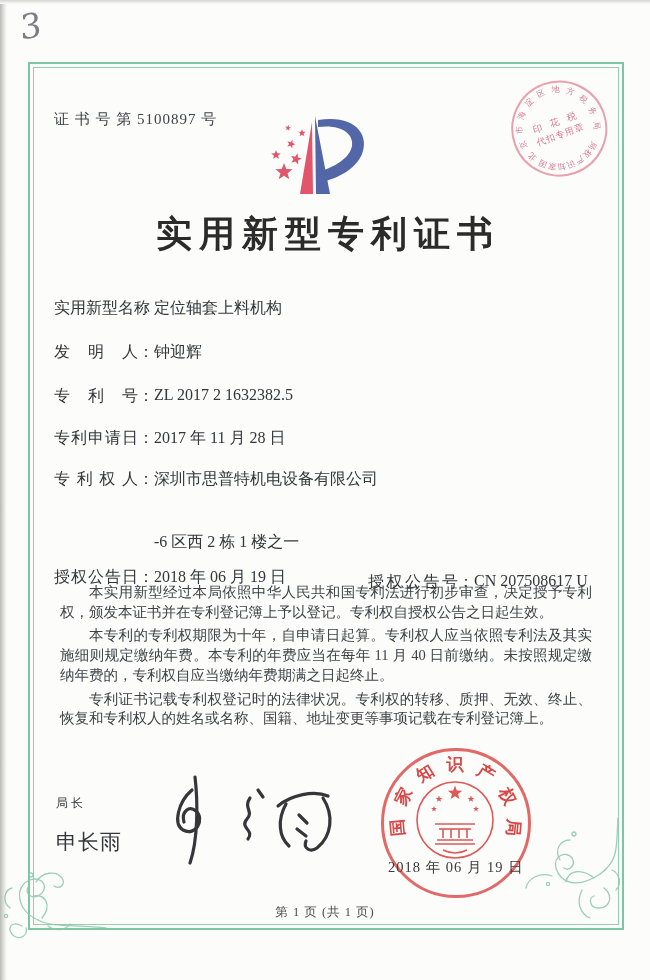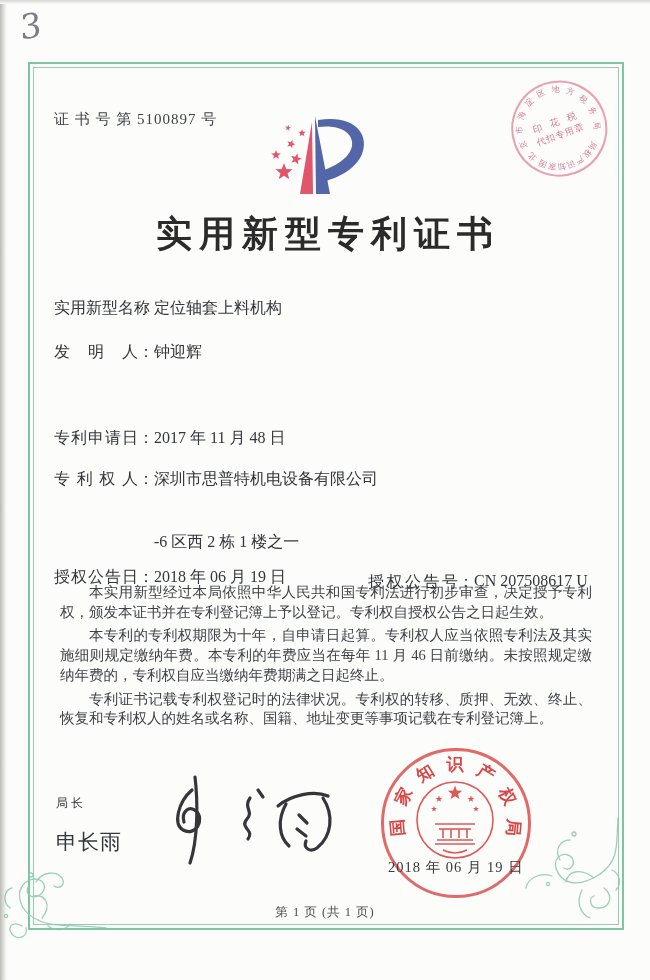--- a/index.html
+++ b/index.html
@@ -125,37 +125,40 @@
   </svg>
 
   <div class="title">实用新型专利证书</div>
 
   <div class="frow" style="top:298px">
     <span class="flabel">实用新型名称</span><span class="fcolon">：</span><span class="fval">定位轴套上料机构</span>
   </div>
   <div class="frow" style="top:342px">
     <span class="flabel">发明人</span><span class="fcolon">：</span><span class="fval">钟迎辉</span>
   </div>
+  <div class="frow" style="top:386px">
+    <span class="flabel">专利号</span><span class="fcolon">：</span><span class="fval">ZL 2017 2 1632382.5</span>
+  </div>
   <div class="frow" style="top:428px">
-    <span class="flabel">专利申请日</span><span class="fcolon">：</span><span class="fval">2017 年 11 月 48 日</span>
+    <span class="flabel">专利申请日</span><span class="fcolon">：</span><span class="fval">2017 年 11 月 28 日</span>
   </div>
   <div class="frow" style="top:469px">
     <span class="flabel">专利权人</span><span class="fcolon">：</span><span class="fval">深圳市思普特机电设备有限公司</span>
   </div>
   <div class="addr2">-6 区西 2 栋 1 楼之一</div>
   <div class="frow" style="top:567px">
     <span class="flabel">授权公告日</span><span class="fcolon">：</span><span class="fval">2018 年 06 月 19 日</span>
   </div>
   <div class="frow-right">
     <span class="flabel-r">授权公告号</span><span class="fcolon">：</span><span class="fval">CN 207508617 U</span>
   </div>
 
   <div class="bodytext">
     <p>本实用新型经过本局依照中华人民共和国专利法进行初步审查，决定授予专利权，颁发本证书并在专利登记簿上予以登记。专利权自授权公告之日起生效。</p>
-    <p>本专利的专利权期限为十年，自申请日起算。专利权人应当依照专利法及其实施细则规定缴纳年费。本专利的年费应当在每年 11 月 46 日前缴纳。未按照规定缴纳年费的，专利权自应当缴纳年费期满之日起终止。</p>
+    <p>本专利的专利权期限为十年，自申请日起算。专利权人应当依照专利法及其实施细则规定缴纳年费。本专利的年费应当在每年 11 月 40 日前缴纳。未按照规定缴纳年费的，专利权自应当缴纳年费期满之日起终止。</p>
     <p>专利证书记载专利权登记时的法律状况。专利权的转移、质押、无效、终止、恢复和专利权人的姓名或名称、国籍、地址变更等事项记载在专利登记簿上。</p>
   </div>
 
   <div class="sig-title">局长</div>
   <div class="sig-name">申长雨</div>
   <svg class="sig-svg" viewBox="0 0 190 98">
     <g fill="none" stroke="#35353a" stroke-width="3.2" stroke-linecap="round" stroke-linejoin="round">
 
       <path d="M32,20 C18,32 13,54 23,60 C36,67 45,49 36,41 C29,35 21,42 24,52"></path>
       <path d="M35,7 C38,32 38,70 30,93"></path>

